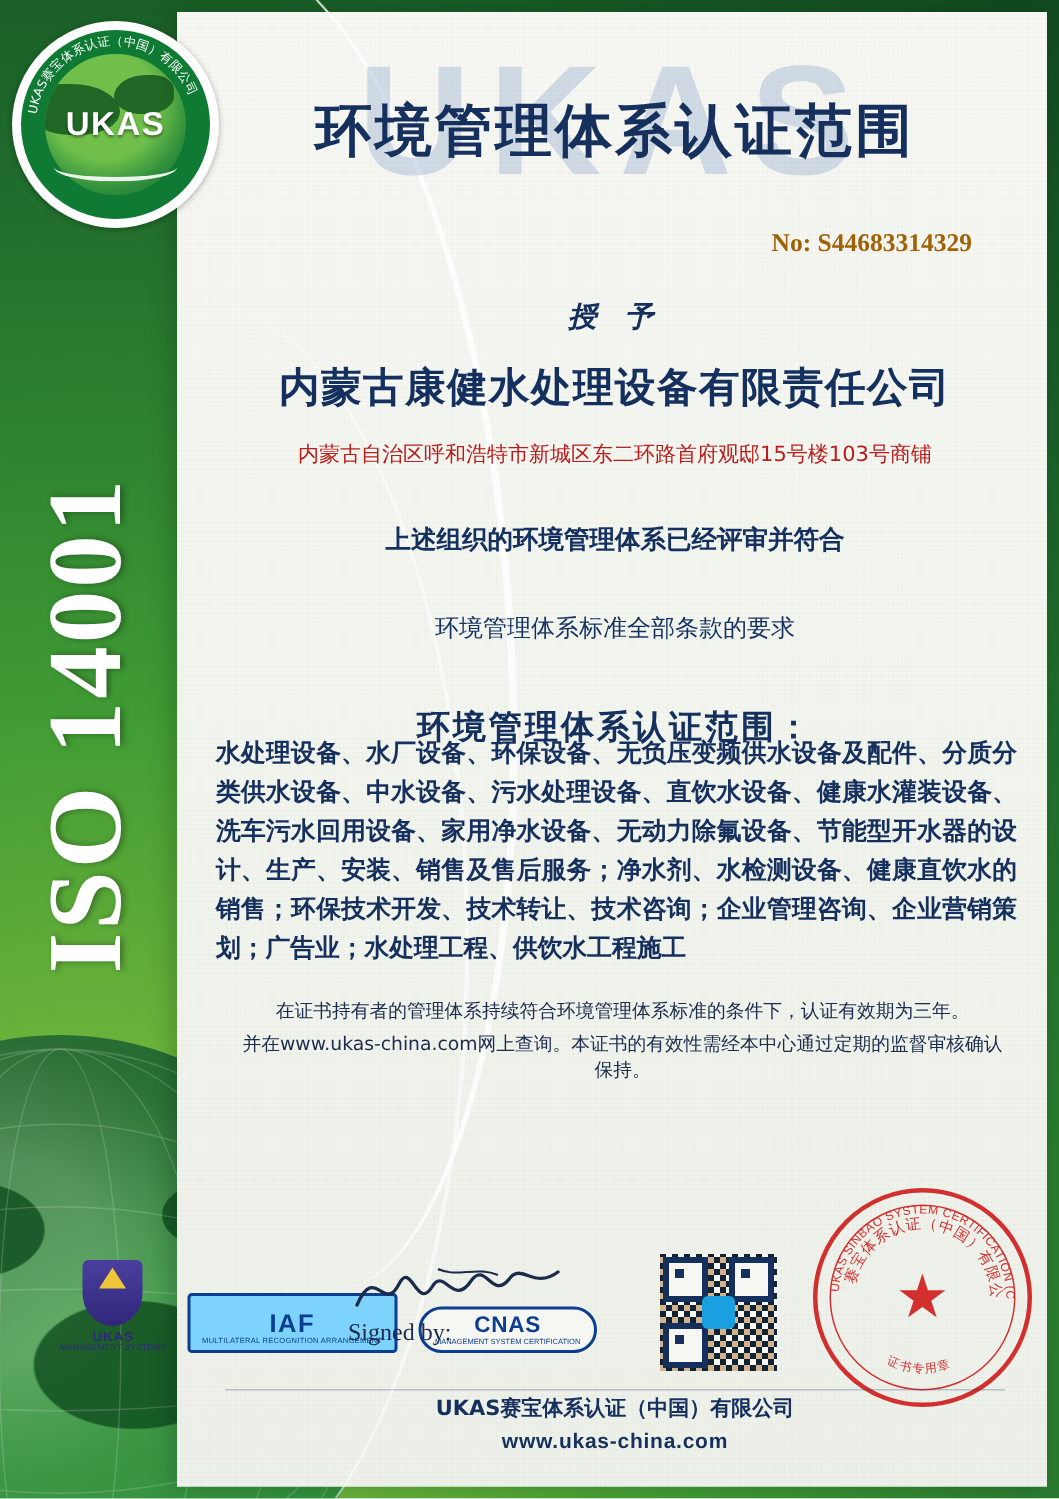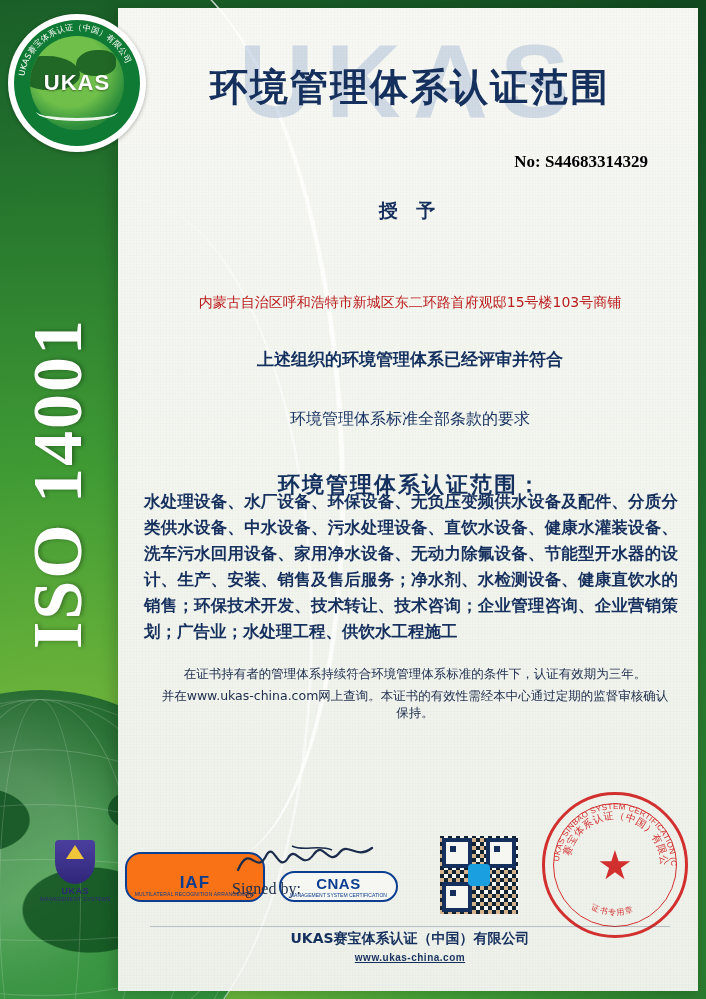--- a/index.html
+++ b/index.html
@@ -215,32 +215,33 @@
     font-size: 38px;
     letter-spacing: 2px;
     color: #16305e;
   }
   .cert-no {
     position: absolute;
     right: 42px; top: 152px;
     font-family: "Liberation Serif", serif;
     font-size: 17px;
     font-weight: bold;
-    color: #000000;
+    color: #a16207;
   }
   .awarded-to {
     position: absolute;
     left: 0; top: 198px;
     width: 560px;
     text-align: center;
     font-family: "DejaVu Sans", sans-serif;
     font-weight: bold;
     font-size: 19px;
     letter-spacing: 6px;
     color: #16305e;
+    font-style: italic;
   }
   .company {
     position: absolute;
     left: 0; top: 240px;
     width: 560px;
     text-align: center;
     font-family: "DejaVu Sans", sans-serif;
     font-weight: bold;
     font-size: 27px;
     letter-spacing: 1px;
@@ -359,23 +360,23 @@
     letter-spacing: .5px;
     margin-top: 2px;
   }
   .ukas-mini .sub {
     font-size: 5.5px;
     color: #2f2779;
     letter-spacing: .2px;
   }
   .iaf-mini {
     border: 2px solid #0b3d91;
-    border-radius: 16px;
-    padding: 20px 8px 3px 8px;
-    background: #f97316;
+    border-radius: 3px;
+    padding: 10px 8px 3px 8px;
+    background: #7dd3fc;
   }
   .iaf-mini .lbl {
     font-size: 17px;
     font-weight: bold;
     color: #0b3d91;
     letter-spacing: 1px;
     line-height: 1;
   }
   .iaf-mini .sub {
     font-size: 5px;
@@ -483,24 +484,23 @@
     font-size: 14px;
     color: #16305e;
   }
   .footer-url {
     position: absolute;
     left: 130px; top: 952px;
     width: 560px;
     text-align: center;
     font-family: "Liberation Sans", sans-serif;
     font-weight: bold;
-    font-size: 10px;
+    font-size: 14px;
     letter-spacing: .5px;
     color: #16305e;
-    text-decoration: underline;
   }
   .footer-rule {
     position: absolute;
     left: 150px; top: 926px;
     width: 520px;
     height: 0;
     border-top: 1px solid rgba(22,48,94,0.25);
   }
 </style>
 </head>
@@ -551,20 +551,21 @@
 
     <div class="title">环境管理体系认证范围</div>
 
     <div class="cert-no">
       <span>No:</span>
       <span>S44683314329</span>
     </div>
 
     <div class="awarded-to">授 予</div>
 
+    <div class="company">内蒙古康健水处理设备有限责任公司</div>
 
     <div class="address">内蒙古自治区呼和浩特市新城区东二环路首府观邸15号楼103号商铺</div>
 
     <div class="stmt stmt1">上述组织的环境管理体系已经评审并符合</div>
     <div class="stmt stmt3">环境管理体系标准全部条款的要求</div>
 
     <div class="scope-title">环境管理体系认证范围：</div>
     <div class="scope-body">水处理设备、水厂设备、环保设备、无负压变频供水设备及配件、分质分类供水设备、中水设备、污水处理设备、直饮水设备、健康水灌装设备、洗车污水回用设备、家用净水设备、无动力除氟设备、节能型开水器的设计、生产、安装、销售及售后服务；净水剂、水检测设备、健康直饮水的销售；环保技术开发、技术转让、技术咨询；企业管理咨询、企业营销策划；广告业；水处理工程、供饮水工程施工</div>
 
     <div class="note note1">在证书持有者的管理体系持续符合环境管理体系标准的条件下，认证有效期为三年。</div>

